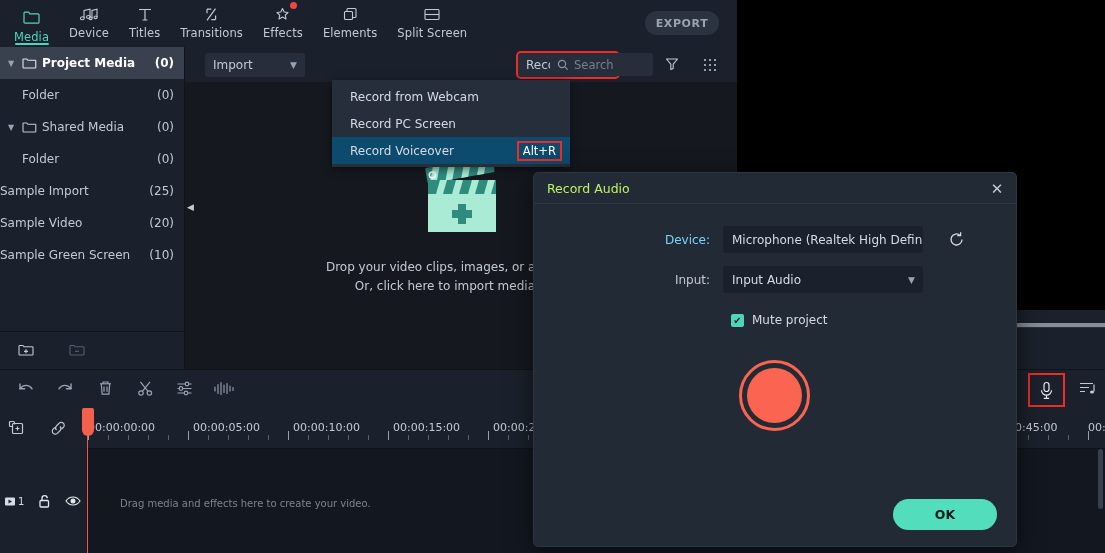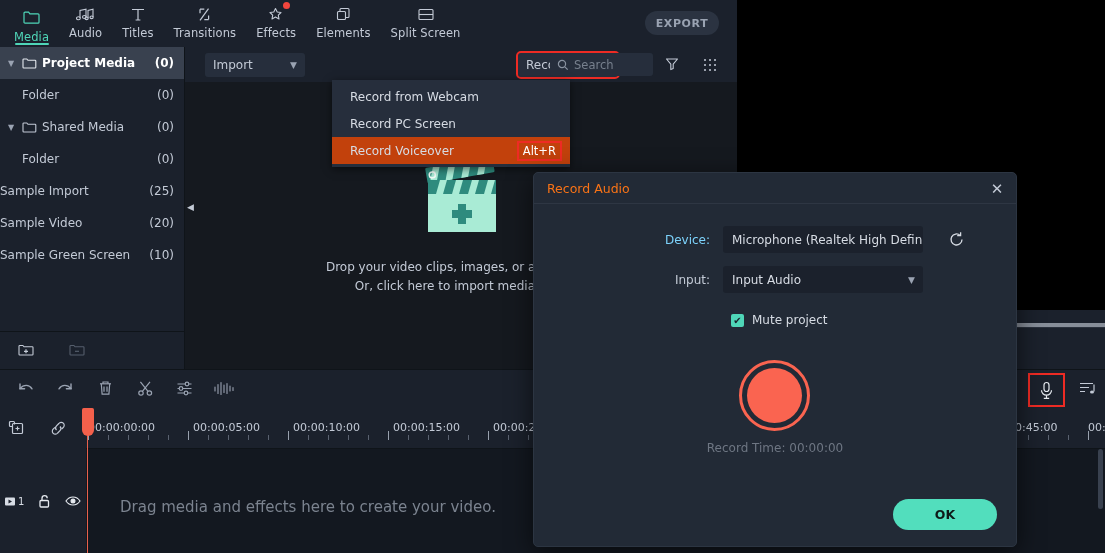--- a/index.html
+++ b/index.html
@@ -98,42 +98,42 @@
   
   .menu{
     position:absolute; left:332px; top:80px; width:238px; height:87px;
     background:#262E3C; box-shadow:0 2px 8px rgba(0,0,0,.55); z-index:40;
     padding-top:3px;
   }
   .menuitem{
     position:relative; height:27px; display:flex; align-items:center;
     padding-left:18px; color:#D7DCE4; font-size:12px; cursor:pointer;
   }
-  .menuitem.hl{ background:#c2410c; }
+  .menuitem.hl{ background:#0c4a6e; }
   .menuitem .accel{
     position:absolute; right:10px; color:#FFFFFF; font-size:11.5px;
   }
   .accelbox{ padding:1px 4px; outline:2px solid #EE2B24; }
 
   
   .preview{ position:absolute; left:737px; top:0; width:368px; height:310px; background:#000; }
   .prev-sep{ position:absolute; left:737px; top:310px; width:368px; height:13px; background:#1B212C;}
   .prev-sep2{ position:absolute; left:737px; top:323px; width:368px; height:4px; background:#878E99;}
   .prev-body{ position:absolute; left:737px; top:327px; width:368px; height:42px; background:#1B212C; border-top:1px solid #2A313D;}
 
   
   .dialog{
     position:absolute; left:533px; top:172px; width:484px; height:375px;
     background:#222A36; border-radius:5px; z-index:60;
     box-shadow:0 6px 26px rgba(0,0,0,.6); border:1px solid #2C3542;
   }
   .dlg-title{
     position:absolute; left:0; top:0; width:100%; height:31px;
     border-bottom:1px solid #2E3643; display:flex; align-items:center;
-    padding-left:13px; color:#f97316; font-size:12.5px;
+    padding-left:13px; color:#bef264; font-size:12.5px;
   }
   .dlg-close{
     position:absolute; right:9px; top:6px; width:20px; height:20px;
     display:flex; align-items:center; justify-content:center;
     color:#C3CAD6; font-size:15px; cursor:pointer;
   }
   .field{ position:absolute; display:flex; align-items:center; }
   .fselect{
     height:27px; border-radius:3px; background:#1B212C; color:#D7DCE4;
     font-size:12px; display:flex; align-items:center; justify-content:space-between;
@@ -184,21 +184,21 @@
   .tick{ position:absolute; bottom:8px; width:1px; background:#5A6270; }
   .tlabel-r{ position:absolute; top:13px; color:#C3CAD6; font-size:11px; white-space:nowrap; }
   .tl-track{
     position:absolute; left:0; top:449px; width:1105px; height:104px; background:#131820;
   }
   .trackhead{
     position:absolute; left:0; top:449px; width:86px; height:104px;
     background:#1B212C; display:flex; align-items:center; padding-left:4px; gap:14px;
   }
   .drag-hint{
-    position:absolute; left:120px; top:498px; color:#7B838F; font-size:15px;
+    position:absolute; left:120px; top:498px; color:#7B838F; font-size:10px;
   }
   .playhead{ position:absolute; left:87px; top:408px; width:1px; height:145px; background:#E8604C; z-index:8;}
   .playhead-knob{
     position:absolute; left:82px; top:408px; width:12px; height:28px; z-index:9;
     background:#F4604B; border-radius:2px 2px 7px 7px;
   }
   .vscroll{
     position:absolute; left:1098px; top:449px; width:5px; height:60px;
     background:#39414F; border-radius:3px;
   }
@@ -227,21 +227,21 @@
             <g fill="none" stroke="#C3CAD6" stroke-width="1.1">
               <path d="M4 11V3.4l6-1.3V10"></path>
               <ellipse cx="2.4" cy="11.3" rx="1.9" ry="1.5"></ellipse>
               <ellipse cx="8.4" cy="10" rx="1.9" ry="1.5"></ellipse>
               <path d="M12 11V3.4l5-1.1V10"></path>
               <ellipse cx="10.6" cy="11.3" rx="1.6" ry="1.3"></ellipse>
               <ellipse cx="15.6" cy="10.3" rx="1.6" ry="1.3"></ellipse>
             </g>
           </svg>
       </span>
-      <span class="tlabel">Audio</span>
+      <span class="tlabel">Device</span>
     </div>
 
     <div class="tab">
       <span class="ticon">
         <svg width="16" height="15" viewBox="0 0 16 15">
             <g stroke="#C3CAD6" stroke-width="1.2" fill="none">
               <path d="M2 2.5h12M8 2.5v10.5M5.6 13h4.8"></path>
             </g>
           </svg>
       </span>
@@ -497,21 +497,20 @@
 
   <div class="chkrow" style="z-index:61;">
     <span class="chkbox">✔</span>
     <span>Mute project</span>
   </div>
 
   <div class="recbtn" style="z-index:61;">
     <i></i>
   </div>
 
-  <div class="rectime" style="z-index:61;">Record Time: 00:00:00</div>
 
   <div class="okbtn" style="z-index:61;">OK</div>
 
   <div class="tl-toolbar">
     <span class="tl-tool" style="left:16px;">
       <svg width="19" height="19" viewBox="0 0 19 19">
           <g fill="none" stroke="#9AA3B2" stroke-width="1.4" stroke-linecap="round">
             <path d="M4 9.5c3.5-4 9-4.4 12 .3"></path>
             <path d="M4 5v4.7h4.6"></path>
           </g>

